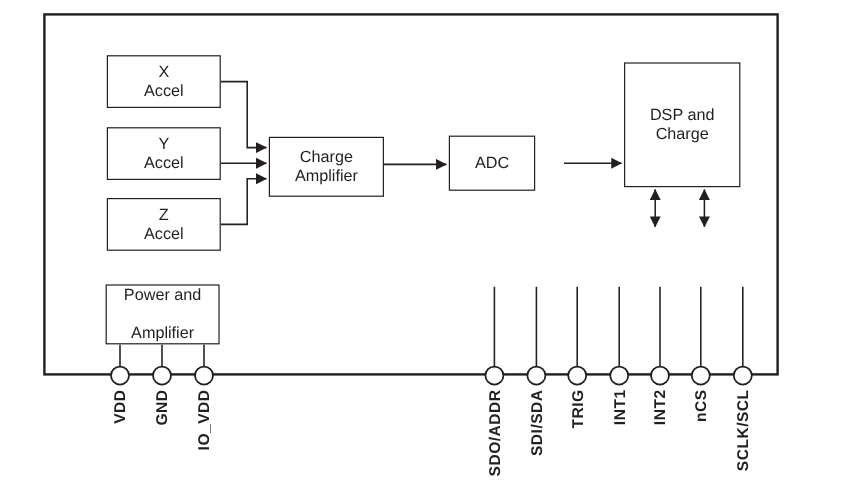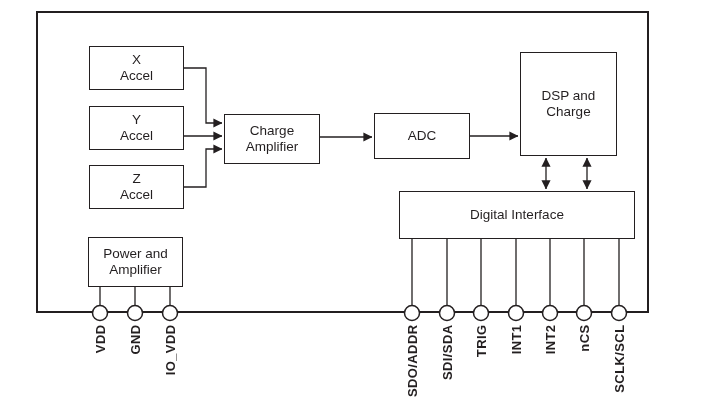--- a/index.html
+++ b/index.html
@@ -134,31 +134,28 @@
   <div class="block" style="left:89px; top:165px; width:95px; height:44px;">
     <span>Z</span>
     <span>Accel</span>
   </div>
 
   <div class="block" style="left:224px; top:114px; width:96px; height:50px;">
     <span>Charge</span>
     <span>Amplifier</span>
   </div>
 
-  <div class="block" style="left:374px; top:113px; width:96px; height:46px;">
+  <div class="block" style="left:374px; top:113px; width:72px; height:46px;">
     <span>ADC</span>
   </div>
 
   <div class="block" style="left:520px; top:52px; width:97px; height:104px;">
     <span>DSP and</span>
     <span>Charge</span>
   </div>
 
-  <div class="block" style="left:399px; top:191px; width:236px; height:48px;">
-    <span>Digital Interface</span>
-  </div>
 
-  <div class="block" style="left:88px; top:237px; width:95px; height:50px;">
+  <div class="block" style="left:88px; top:237px; width:95px; height:50px;justify-content:space-between;">
     <span>Power and</span>
     <span>Amplifier</span>
   </div>
 
 </div>
 
 </body></html>

